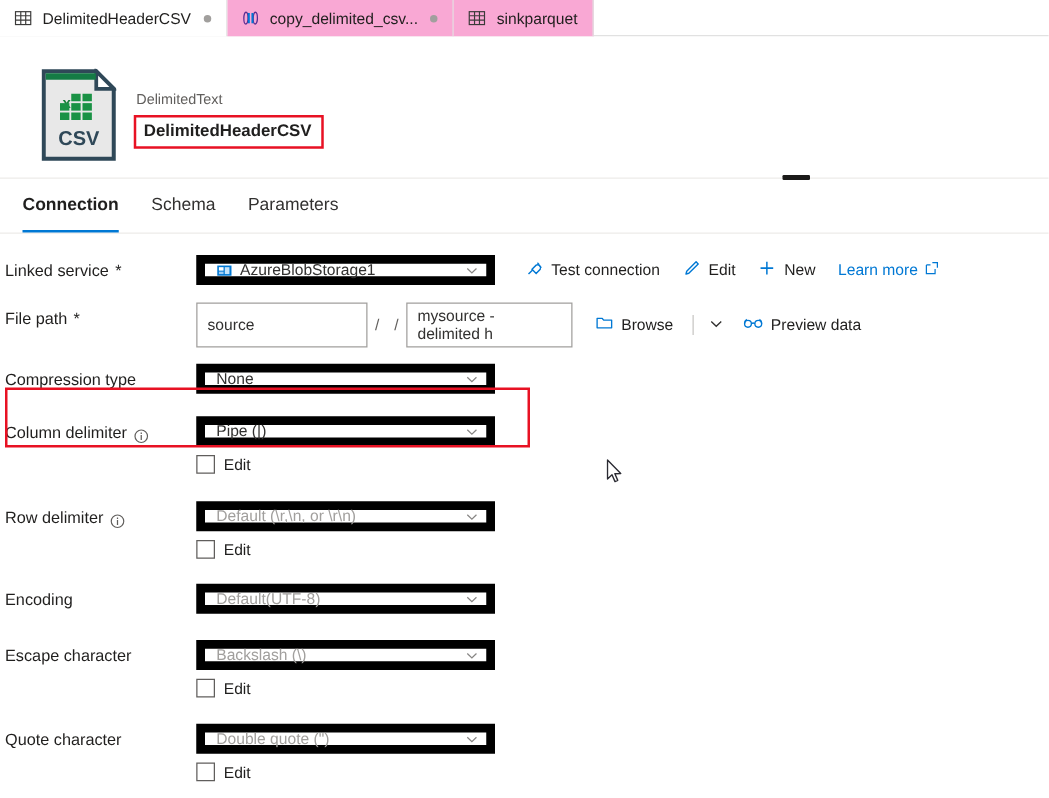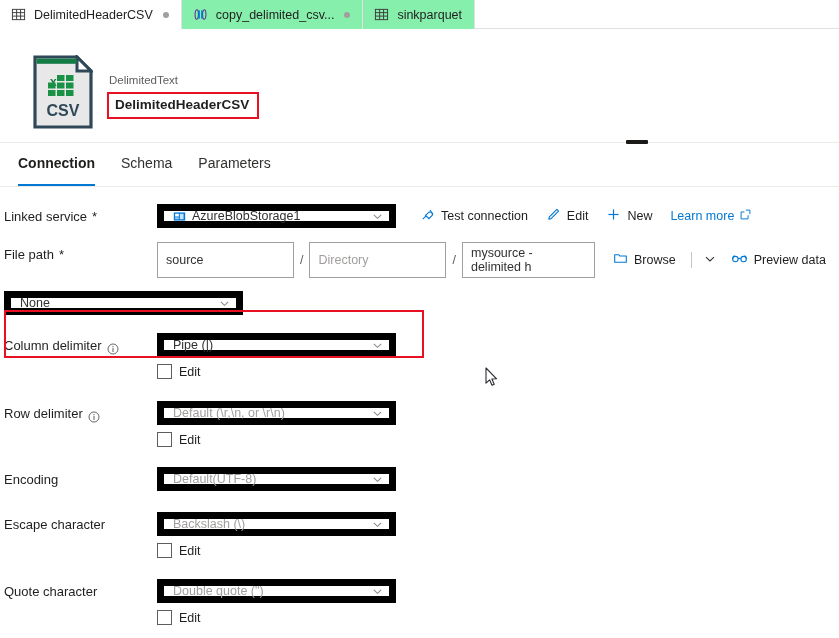--- a/index.html
+++ b/index.html
@@ -20,21 +20,21 @@
     height: 29px;
     background: #ffffff;
     border-bottom: 1px solid #e1e1e1;
   }
   .tab {
     display: flex;
     align-items: center;
     gap: 8px;
     padding: 0 12px 0 11px;
     height: 29px;
-    background: #86efac;
+    background: #f9a8d4;
     border-right: 1px solid #e1e1e1;
     font-size: 12.5px;
     color: #201f1e;
     white-space: nowrap;
     cursor: pointer;
   }
   .tab.active { background: #ffffff; }
   .tab-label { font-size: 12.5px; }
   .tab-dot {
     width: 6px; height: 6px;
@@ -385,23 +385,20 @@
   <div class="row" style="margin-bottom:13px;">
     <div class="row-label">
       <span>File path</span>
       <span class="req">*</span>
     </div>
     <div class="control-line">
       <div class="textbox" style="width:137px;">
         <span>source</span>
       </div>
       <span class="slash">/</span>
-      <div class="textbox ph" style="width:137px;">
-        <span>Directory</span>
-      </div>
       <span class="slash">/</span>
       <div class="textbox" style="width:133px;">
         <span>mysource - delimited h</span>
       </div>
 
       <div class="cmds" style="margin-left:9px;">
         <div class="cmd">
           <span>
             <svg viewBox="0 0 16 16" width="15" height="15">
               <path d="M1.8 4 H6.2 L7.4 5.4 H14.2 V12 H1.8 Z" fill="none" stroke="#0078d4" stroke-width="1.15" stroke-linejoin="round"></path>
@@ -427,20 +424,23 @@
               <path d="M16.3 8.4 Q16.1 5.6 14.4 4.8" fill="none" stroke="#0078d4" stroke-width="1.15"></path>
             </svg>
           </span>
           <span>Preview data</span>
         </div>
       </div>
     </div>
   </div>
 
   <div class="row" style="margin-bottom:14px;">
+    <div class="row-label">
+      <span>Compression type</span>
+    </div>
     <div class="select">
       <span class="val">None</span>
       <span class="chev">
         <svg viewBox="0 0 12 12" width="11" height="11">
             <path d="M2 4.2 L6 8 L10 4.2" fill="none" stroke="#605e5c" stroke-width="1.1"></path>
           </svg>
       </span>
     </div>
   </div>
 

